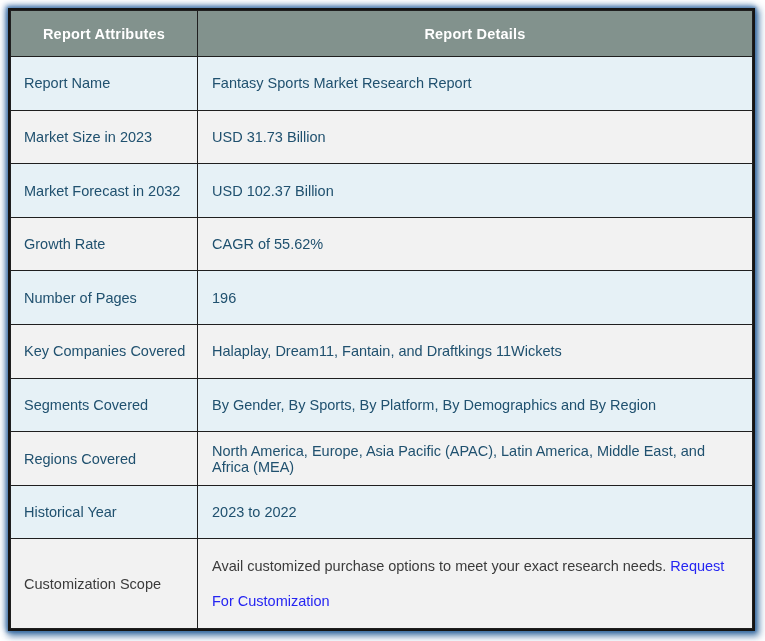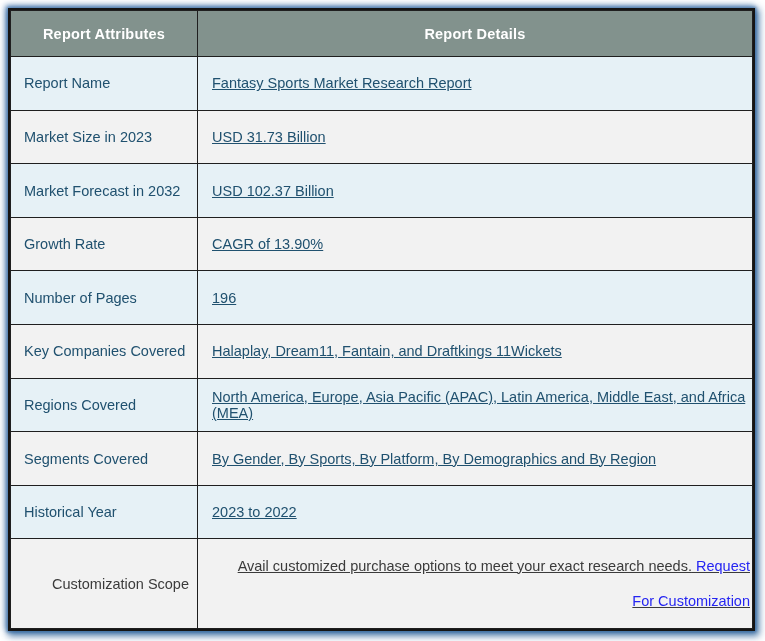--- a/index.html
+++ b/index.html
@@ -50,24 +50,23 @@
   tbody tr:nth-child(even) td { background: #f2f2f2; }
   td.attr-cell {
     color: #20516f;
     padding-left: 13px;
     padding-right: 8px;
     margin-top: 24px;
   }
   td.detail-cell {
     color: #20516f;
     padding-left: 14px;
-    padding-right: 2px;
-    text-decoration: underline;
+    padding-right: 8px;
   }
-  tr.customization-row td { height: 69px; text-align: right; }
+  tr.customization-row td { height: 69px; }
   tr.customization-row td.attr-cell { color: #3b3b3b; }
   tr.customization-row td.detail-cell {
     color: #3b3b3b;
     line-height: 2.45;
     padding-top: 2px;
   }
   a.request-link {
     color: #2525f2;
     text-decoration: none;
     cursor: pointer;
@@ -96,37 +95,37 @@
       <tr>
         <td class="attr-cell">Market Size in 2023</td>
         <td class="detail-cell">USD 31.73 Billion</td>
       </tr>
       <tr>
         <td class="attr-cell">Market Forecast in 2032</td>
         <td class="detail-cell">USD 102.37 Billion</td>
       </tr>
       <tr>
         <td class="attr-cell">Growth Rate</td>
-        <td class="detail-cell">CAGR of 13.90%</td>
+        <td class="detail-cell">CAGR of 55.62%</td>
       </tr>
       <tr>
         <td class="attr-cell">Number of Pages</td>
         <td class="detail-cell">196</td>
       </tr>
       <tr>
         <td class="attr-cell">Key Companies Covered</td>
         <td class="detail-cell">Halaplay, Dream11, Fantain, and Draftkings 11Wickets</td>
       </tr>
       <tr>
+        <td class="attr-cell">Segments Covered</td>
+        <td class="detail-cell">By Gender, By Sports, By Platform, By Demographics and By Region</td>
+      </tr>
+      <tr>
         <td class="attr-cell">Regions Covered</td>
         <td class="detail-cell">North America, Europe, Asia Pacific (APAC), Latin America, Middle East, and Africa (MEA)</td>
-      </tr>
-      <tr>
-        <td class="attr-cell">Segments Covered</td>
-        <td class="detail-cell">By Gender, By Sports, By Platform, By Demographics and By Region</td>
       </tr>
       <tr>
         <td class="attr-cell">Historical Year</td>
         <td class="detail-cell">2023 to 2022</td>
       </tr>
       <tr class="customization-row">
         <td class="attr-cell">Customization Scope</td>
         <td class="detail-cell">
           <span>Avail customized purchase options to meet your exact research needs.</span>
           <a class="request-link">Request For Customization</a>

